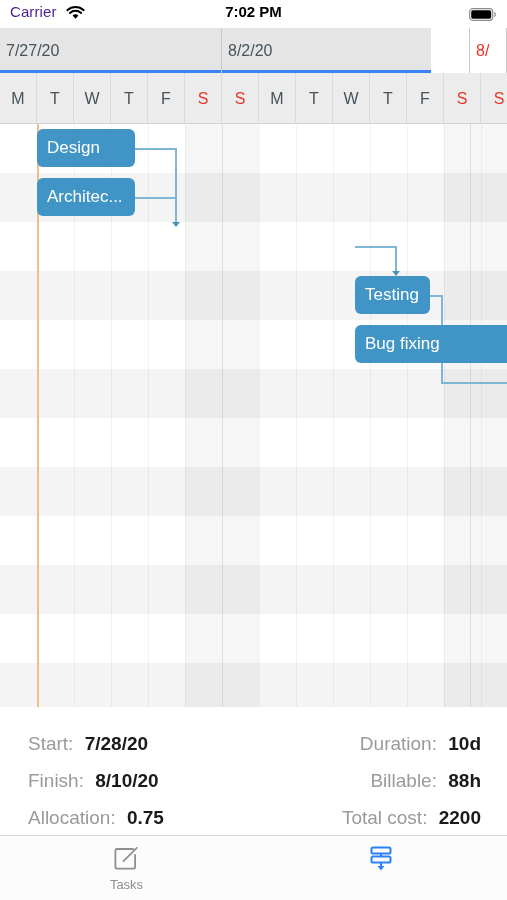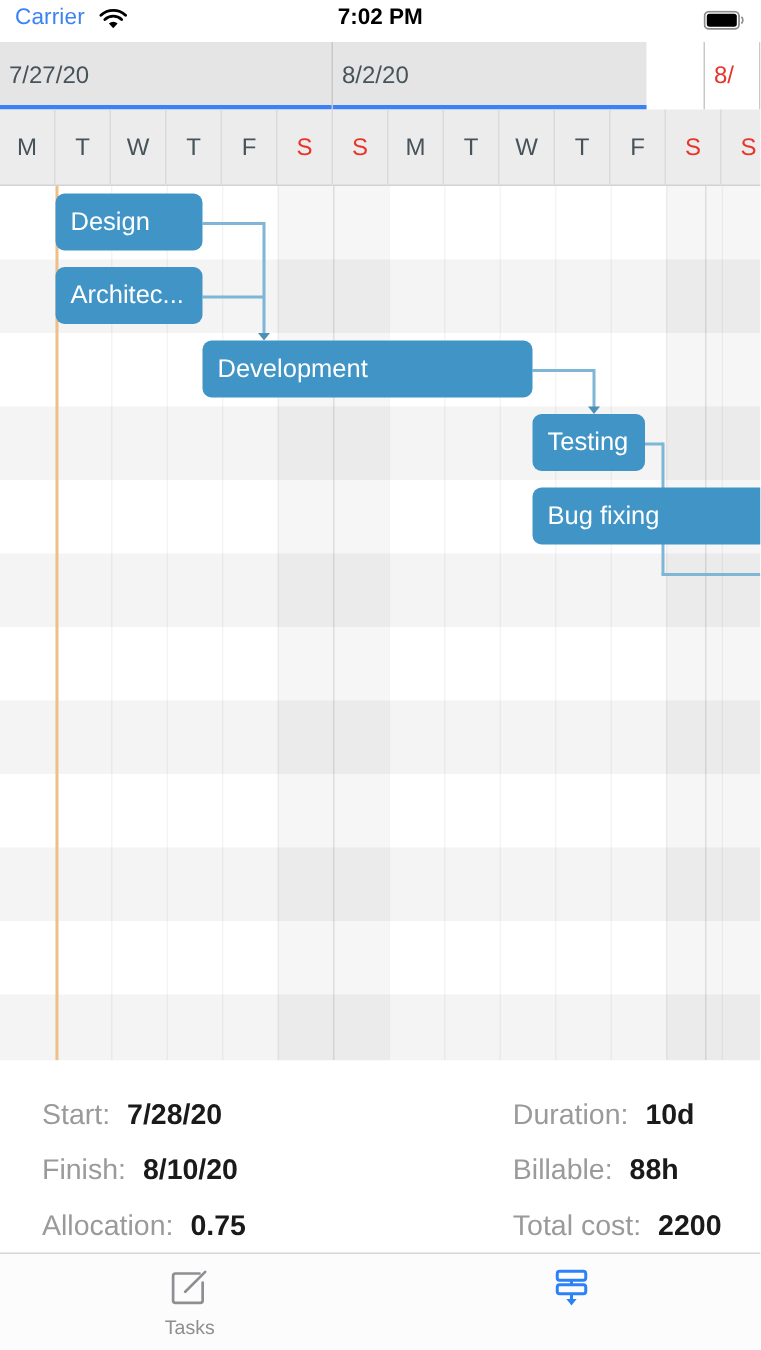--- a/index.html
+++ b/index.html
@@ -11,21 +11,21 @@
   }
   .phone { position: relative; width: 507px; height: 900px; background: #fff; }
 
   
   .statusbar {
     position: absolute; left: 0; top: 0; width: 507px; height: 28px;
     background: #ffffff;
   }
   .sb-carrier {
     position: absolute; left: 10px; top: 3px;
-    font-size: 15px; color: #3b82f6; letter-spacing: .1px;
+    font-size: 15px; color: #4c1d95; letter-spacing: .1px;
   }
   .sb-wifi { position: absolute; left: 66px; top: 6px; }
   .sb-time {
     position: absolute; left: 0; top: 3px; width: 507px;
     text-align: center; font-size: 15px; font-weight: bold; color: #000000;
   }
   .sb-batt { position: absolute; right: 10px; top: 7px; }
 
   
   .weekrow {
@@ -98,21 +98,21 @@
   }
 
   
   .info {
     position: absolute; left: 0; top: 707px; width: 507px; height: 128px;
     background: #ffffff;
     padding-left: 24px;
   }
   .info-col { position: absolute; top: 18px; font-size: 19px; }
   .info-col.left  { left: 28px; text-align: left; }
-  .info-col.right { right: 26px; }
+  .info-col.right { right: 26px; text-align: right; }
   .info-line { height: 37px; line-height: 37px; white-space: nowrap; }
   .ilabel { color: #9a9a9a; }
   .ivalue { color: #1a1a1a; font-weight: bold; margin-left: 6px; }
 
   
   .tabbar {
     position: absolute; left: 0; bottom: 0; width: 507px; height: 65px;
     background: #fcfcfc; border-top: 1px solid #d6d6d6;
   }
   .tab {
@@ -218,21 +218,20 @@
     <div class="link h" style="left:355px;top:122px;width:41px;"></div>
     <div class="link v" style="left:395px;top:122px;height:27px;"></div>
     <div class="arrow" style="left:392px;top:147px;"></div>
 
     <div class="link h" style="left:430px;top:171px;width:12px;"></div>
     <div class="link v" style="left:441px;top:171px;height:88px;"></div>
     <div class="link h" style="left:441px;top:258px;width:66px;"></div>
 
     <div class="bar" style="left:37px;top:5px;width:98px;">Design</div>
     <div class="bar" style="left:37px;top:54px;width:98px;">Architec...</div>
-    <div class="bar" style="left:135px;top:103px;width:220px;">Development</div>
     <div class="bar" style="left:355px;top:152px;width:75px;">Testing</div>
     <div class="bar" style="left:355px;top:201px;width:170px;">Bug fixing</div>
   </div>
 
   <div class="info">
     <div class="info-col left">
       <div class="info-line">
         <span class="ilabel">Start:</span>
         <span class="ivalue">7/28/20</span>
       </div>

